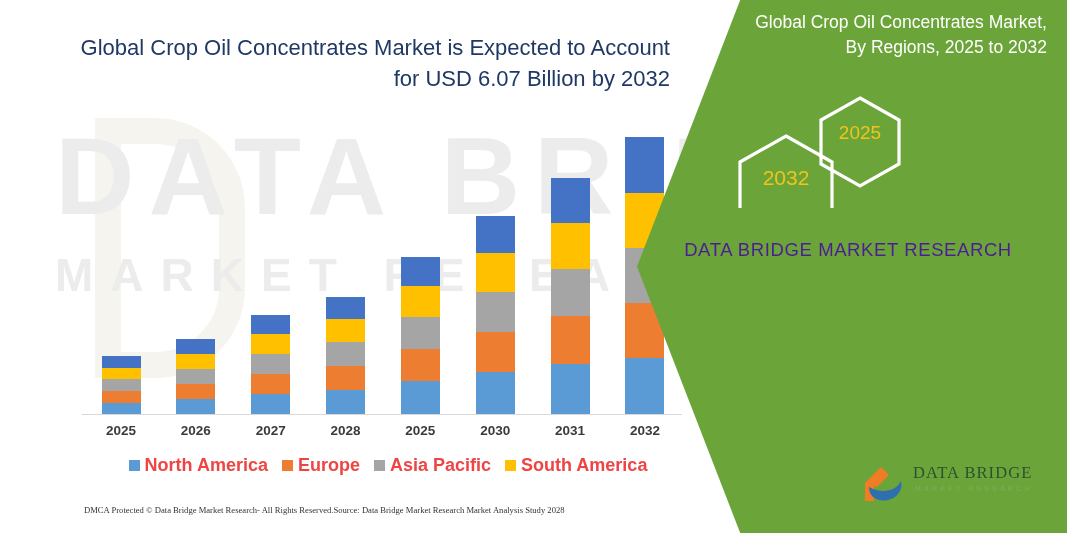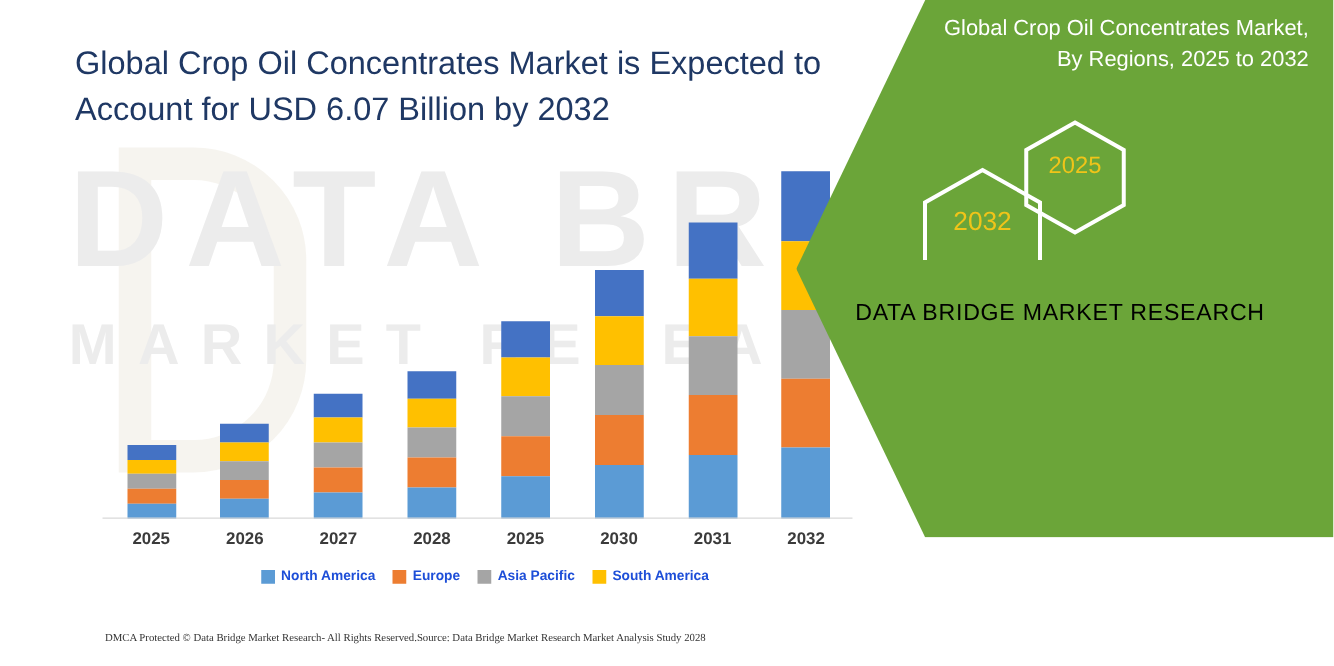--- a/index.html
+++ b/index.html
@@ -38,22 +38,22 @@
     border-left-width: 26px;
     opacity: .75;
   }
 
   
   .left-pane { position: absolute; left: 0; top: 0; width: 760px; height: 533px; z-index: 3; }
 
   .chart-title {
     position: absolute;
     left: 60px; top: 32px; width: 610px;
-    text-align: left;
-    font-size: 26px;
+    text-align: right;
+    font-size: 22px;
     line-height: 1.42;
     color: #1f3864;
     font-family: "Liberation Sans", sans-serif;
     font-weight: 400;
   }
 
   
   .plot { position: absolute; left: 88px; top: 120px; width: 590px; height: 295px; }
   .bars {
     position: absolute; left: 0; bottom: 0; width: 590px; height: 294px;
@@ -78,36 +78,36 @@
   }
 
   
   .legend {
     position: absolute; left: 88px; top: 455px; width: 600px;
     display: flex; justify-content: center; align-items: center; gap: 14px;
   }
   .legend-item { display: flex; align-items: center; gap: 5px; }
   .legend-swatch { width: 11px; height: 11px; display: inline-block; }
   .legend-label {
-    font-size: 11px; font-weight: 700; color: #1d4ed8;
+    font-size: 18px; font-weight: 700; color: #ef4444;
     font-family: "Liberation Sans", sans-serif; white-space: nowrap;
   }
 
   
   .footer {
     position: absolute; left: 84px; top: 505px; width: 600px;
     display: flex; 
     font-family: "Liberation Serif", serif;
     font-size: 8.6px; color: #333;
   }
   .footer span { white-space: nowrap; }
 
   
   .green-panel {
-    position: absolute; right: 0; top: 0; width: 430px; height: 430px; z-index: 4;
+    position: absolute; right: 0; top: 0; width: 430px; height: 533px; z-index: 4;
     background: #6ba539;
     clip-path: polygon(100% 0, 100% 100%, 24% 100%, 0 50%, 24% 0);
   }
   .panel-title {
     position: absolute; right: 20px; top: 10px; width: 300px;
     text-align: right;
     color: #ffffff;
     font-size: 17.5px; line-height: 1.45; font-weight: 400;
     font-family: "Liberation Sans", sans-serif;
   }
@@ -118,21 +118,21 @@
     font-family: "Liberation Sans", sans-serif;
     text-align: center;
   }
   .hex-2025 { left: 188px; top: 34px; width: 70px; font-size: 19px; }
   .hex-2032 { left: 109px; top: 78px; width: 80px; font-size: 21px; }
 
   .brand {
     position: absolute; left: 0; top: 236px; width: 430px;
     padding-right: 8px;
     text-align: center;
-    color: #000000;
+    color: #4c1d95;
     font-size: 18.5px; line-height: 1.5; letter-spacing: .6px;
     font-family: "Liberation Sans", sans-serif;
   }
 
   
   .logo { position: absolute; left: 222px; top: 455px; width: 195px; height: 54px; }
   .logo-mark { position: absolute; left: 0; top: 2px; width: 48px; height: 48px; }
   .logo-text {
     position: absolute; left: 54px; top: 8px;
     font-family: "Liberation Serif", serif;

